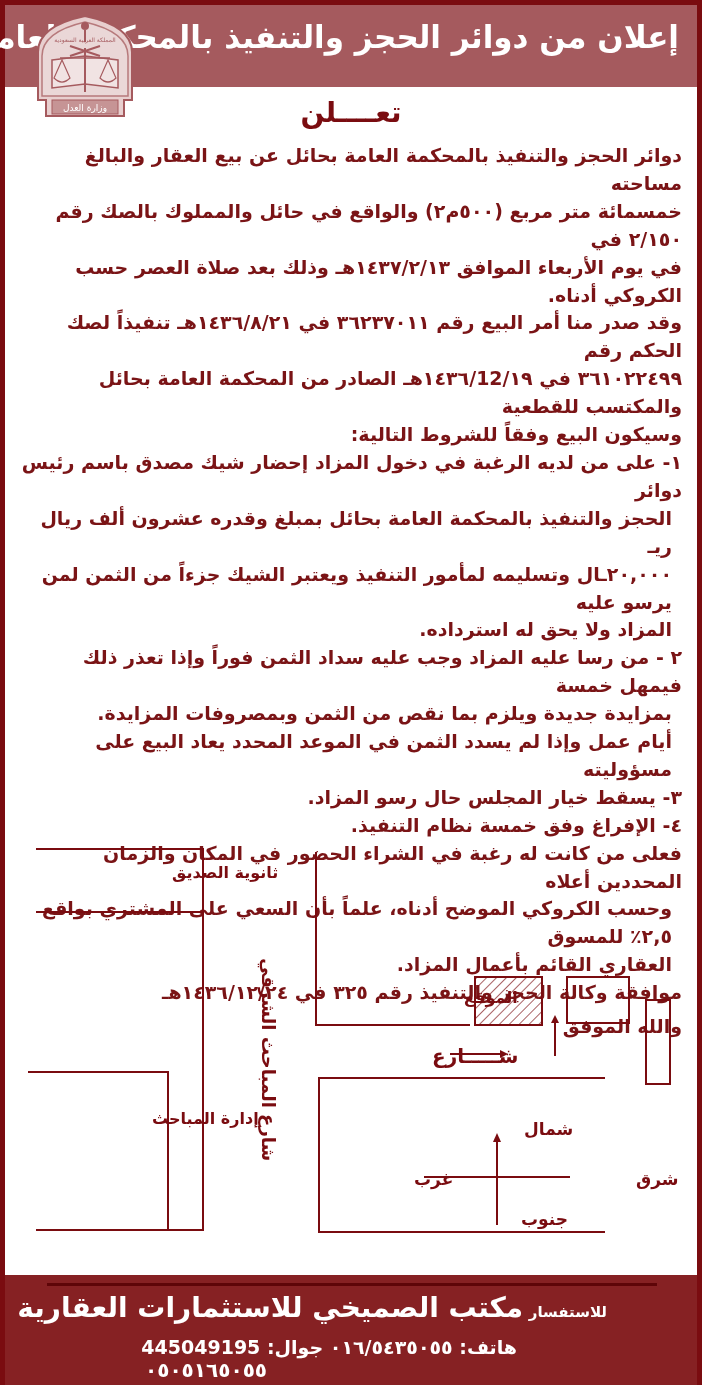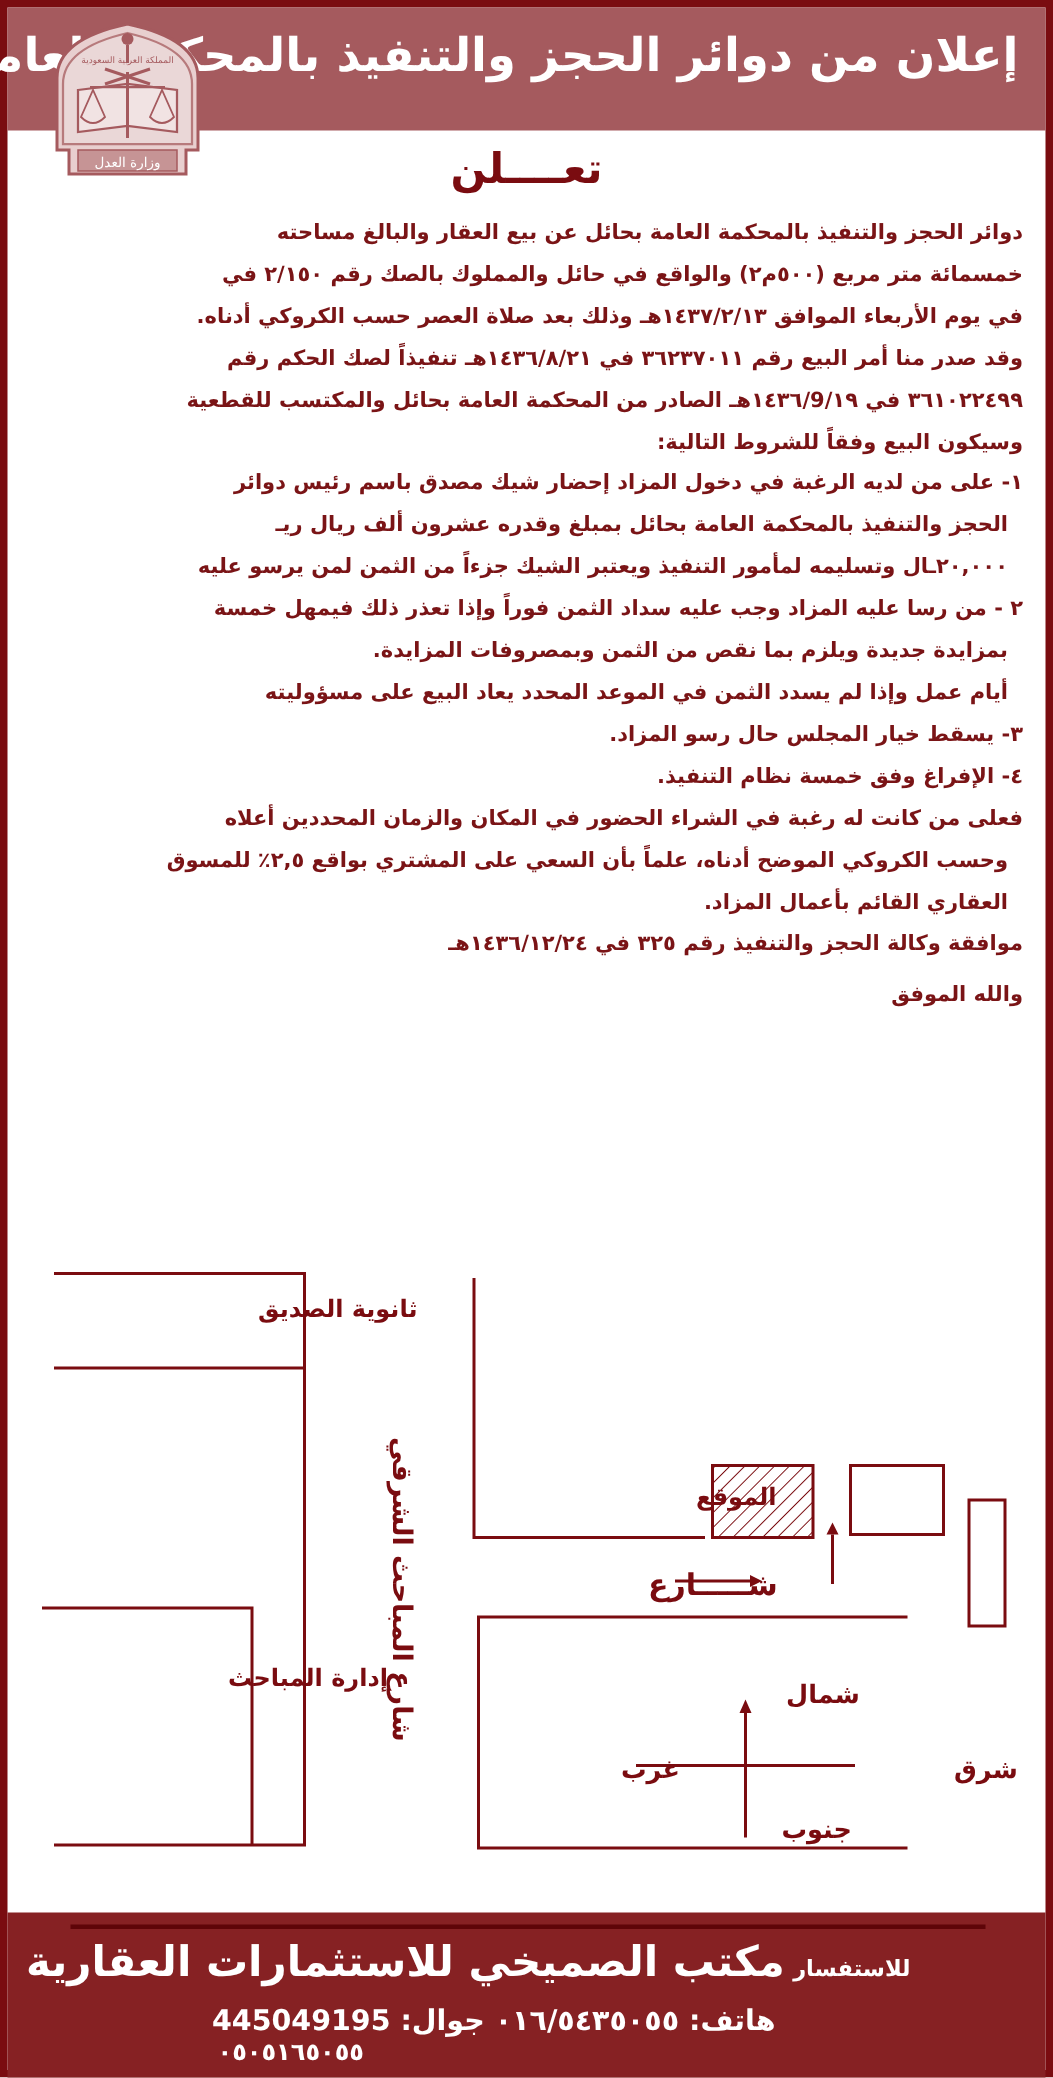--- a/index.html
+++ b/index.html
@@ -9,34 +9,34 @@
            box-sizing: border-box; border: 5px solid #7a0c10; background: #fff; }
   .header { position: absolute; left: 5px; top: 5px; width: 692px; height: 82px;
             background: #a55a5e; }
   .header-title { position: absolute; right: 18px; top: 14px; color: #fff;
                   font-size: 31px; font-weight: bold; direction: rtl; white-space: nowrap;
                   letter-spacing: -0.5px; }
   .emblem { position: absolute; left: 30px; top: 12px; width: 110px; height: 116px; }
   .subtitle { position: absolute; left: 0; width: 702px; top: 96px; text-align: center;
               color: #7a0c10; font-size: 28px; font-weight: bold; direction: rtl; }
   .body-text { position: absolute; right: 20px; top: 142px; width: 662px; direction: rtl;
-               color: #7a1416; font-weight: bold; font-size: 14px; line-height: 27.9px; }
+               color: #7a1416; font-weight: bold; font-size: 19px; line-height: 27.9px; }
   .body-text p { margin: 0; }
   .indent { padding-right: 10px; }
   .map { position: absolute; left: 0; top: 830px; }
   .footer { position: absolute; left: 5px; top: 1275px; width: 692px; height: 133px;
             background: #862123; }
   .footer-rule { position: absolute; left: 42px; top: 8px; width: 610px; height: 3px; background: #5e0508; }
   .footer-line1 { position: absolute; right: 90px; top: 16px; color: #fff; direction: rtl;
                   font-weight: bold; white-space: nowrap; }
   .footer-line1 .pre { font-size: 15px; }
   .footer-line1 .big { font-size: 28px; }
   .footer-phones { position: absolute; right: 180px; top: 60px; color: #fff; direction: rtl;
                    font-weight: bold; font-size: 19px; line-height: 25px; white-space: nowrap; }
-  .phone-extra { position: absolute; left: 140px; color: #fff; font-weight: bold; font-size: 16px; }
+  .phone-extra { position: absolute; left: 140px; color: #fff; font-weight: bold; font-size: 20px; }
 </style>
 </head>
 <body>
 
 <div class="frame"></div>
 
 <div class="header">
   <div class="header-title">إعلان من دوائر الحجز والتنفيذ بالمحكمة العامة بحائل</div>
 </div>
 
@@ -56,26 +56,27 @@
   <text x="55" y="30" font-size="6" text-anchor="middle" fill="#a55a5e" font-family="DejaVu Sans, sans-serif">المملكة العربية السعودية</text>
 </svg>
 
 <div class="subtitle">تعــــلن</div>
 
 <div class="body-text">
   <p>دوائر الحجز والتنفيذ بالمحكمة العامة بحائل عن بيع العقار والبالغ مساحته</p>
   <p>خمسمائة متر مربع (٥٠٠م٢) والواقع في حائل والمملوك بالصك رقم ٢/١٥٠ في</p>
   <p>في يوم الأربعاء الموافق ١٤٣٧/٢/١٣هـ وذلك بعد صلاة العصر حسب الكروكي أدناه.</p>
   <p>وقد صدر منا أمر البيع رقم ٣٦٢٣٧٠١١ في ١٤٣٦/٨/٢١هـ تنفيذاً لصك الحكم رقم</p>
-  <p>٣٦١٠٢٢٤٩٩ في ١٤٣٦/9/١٩هـ الصادر من المحكمة العامة بحائل والمكتسب للقطعية</p>
+  <p>٣٦١٠٢٢٤٩٩ في ١٤٣٦/12/١٩هـ الصادر من المحكمة العامة بحائل والمكتسب للقطعية</p>
   <p>وسيكون البيع وفقاً للشروط التالية:</p>
 
   <p><span>١-</span> <span>على من لديه الرغبة في دخول المزاد إحضار شيك مصدق باسم رئيس دوائر</span></p>
   <p class="indent">الحجز والتنفيذ بالمحكمة العامة بحائل بمبلغ وقدره عشرون ألف ريال ريـ</p>
   <p class="indent">٢٠,٠٠٠ـال وتسليمه لمأمور التنفيذ ويعتبر الشيك جزءاً من الثمن لمن يرسو عليه</p>
+  <p class="indent">المزاد ولا يحق له استرداده.</p>
 
   <p><span>٢ -</span> <span>من رسا عليه المزاد وجب عليه سداد الثمن فوراً وإذا تعذر ذلك فيمهل خمسة</span></p>
   <p class="indent">بمزايدة جديدة ويلزم بما نقص من الثمن وبمصروفات المزايدة.</p>
   <p class="indent">أيام عمل وإذا لم يسدد الثمن في الموعد المحدد يعاد البيع على مسؤوليته</p>
 
   <p><span>٣-</span> <span>يسقط خيار المجلس حال رسو المزاد.</span></p>
   <p><span>٤-</span> <span>الإفراغ وفق خمسة نظام التنفيذ.</span></p>
 
   <p>فعلى من كانت له رغبة في الشراء الحضور في المكان والزمان المحددين أعلاه</p>
   <p class="indent">وحسب الكروكي الموضح أدناه، علماً بأن السعي على المشتري بواقع ٢,٥٪ للمسوق</p>

